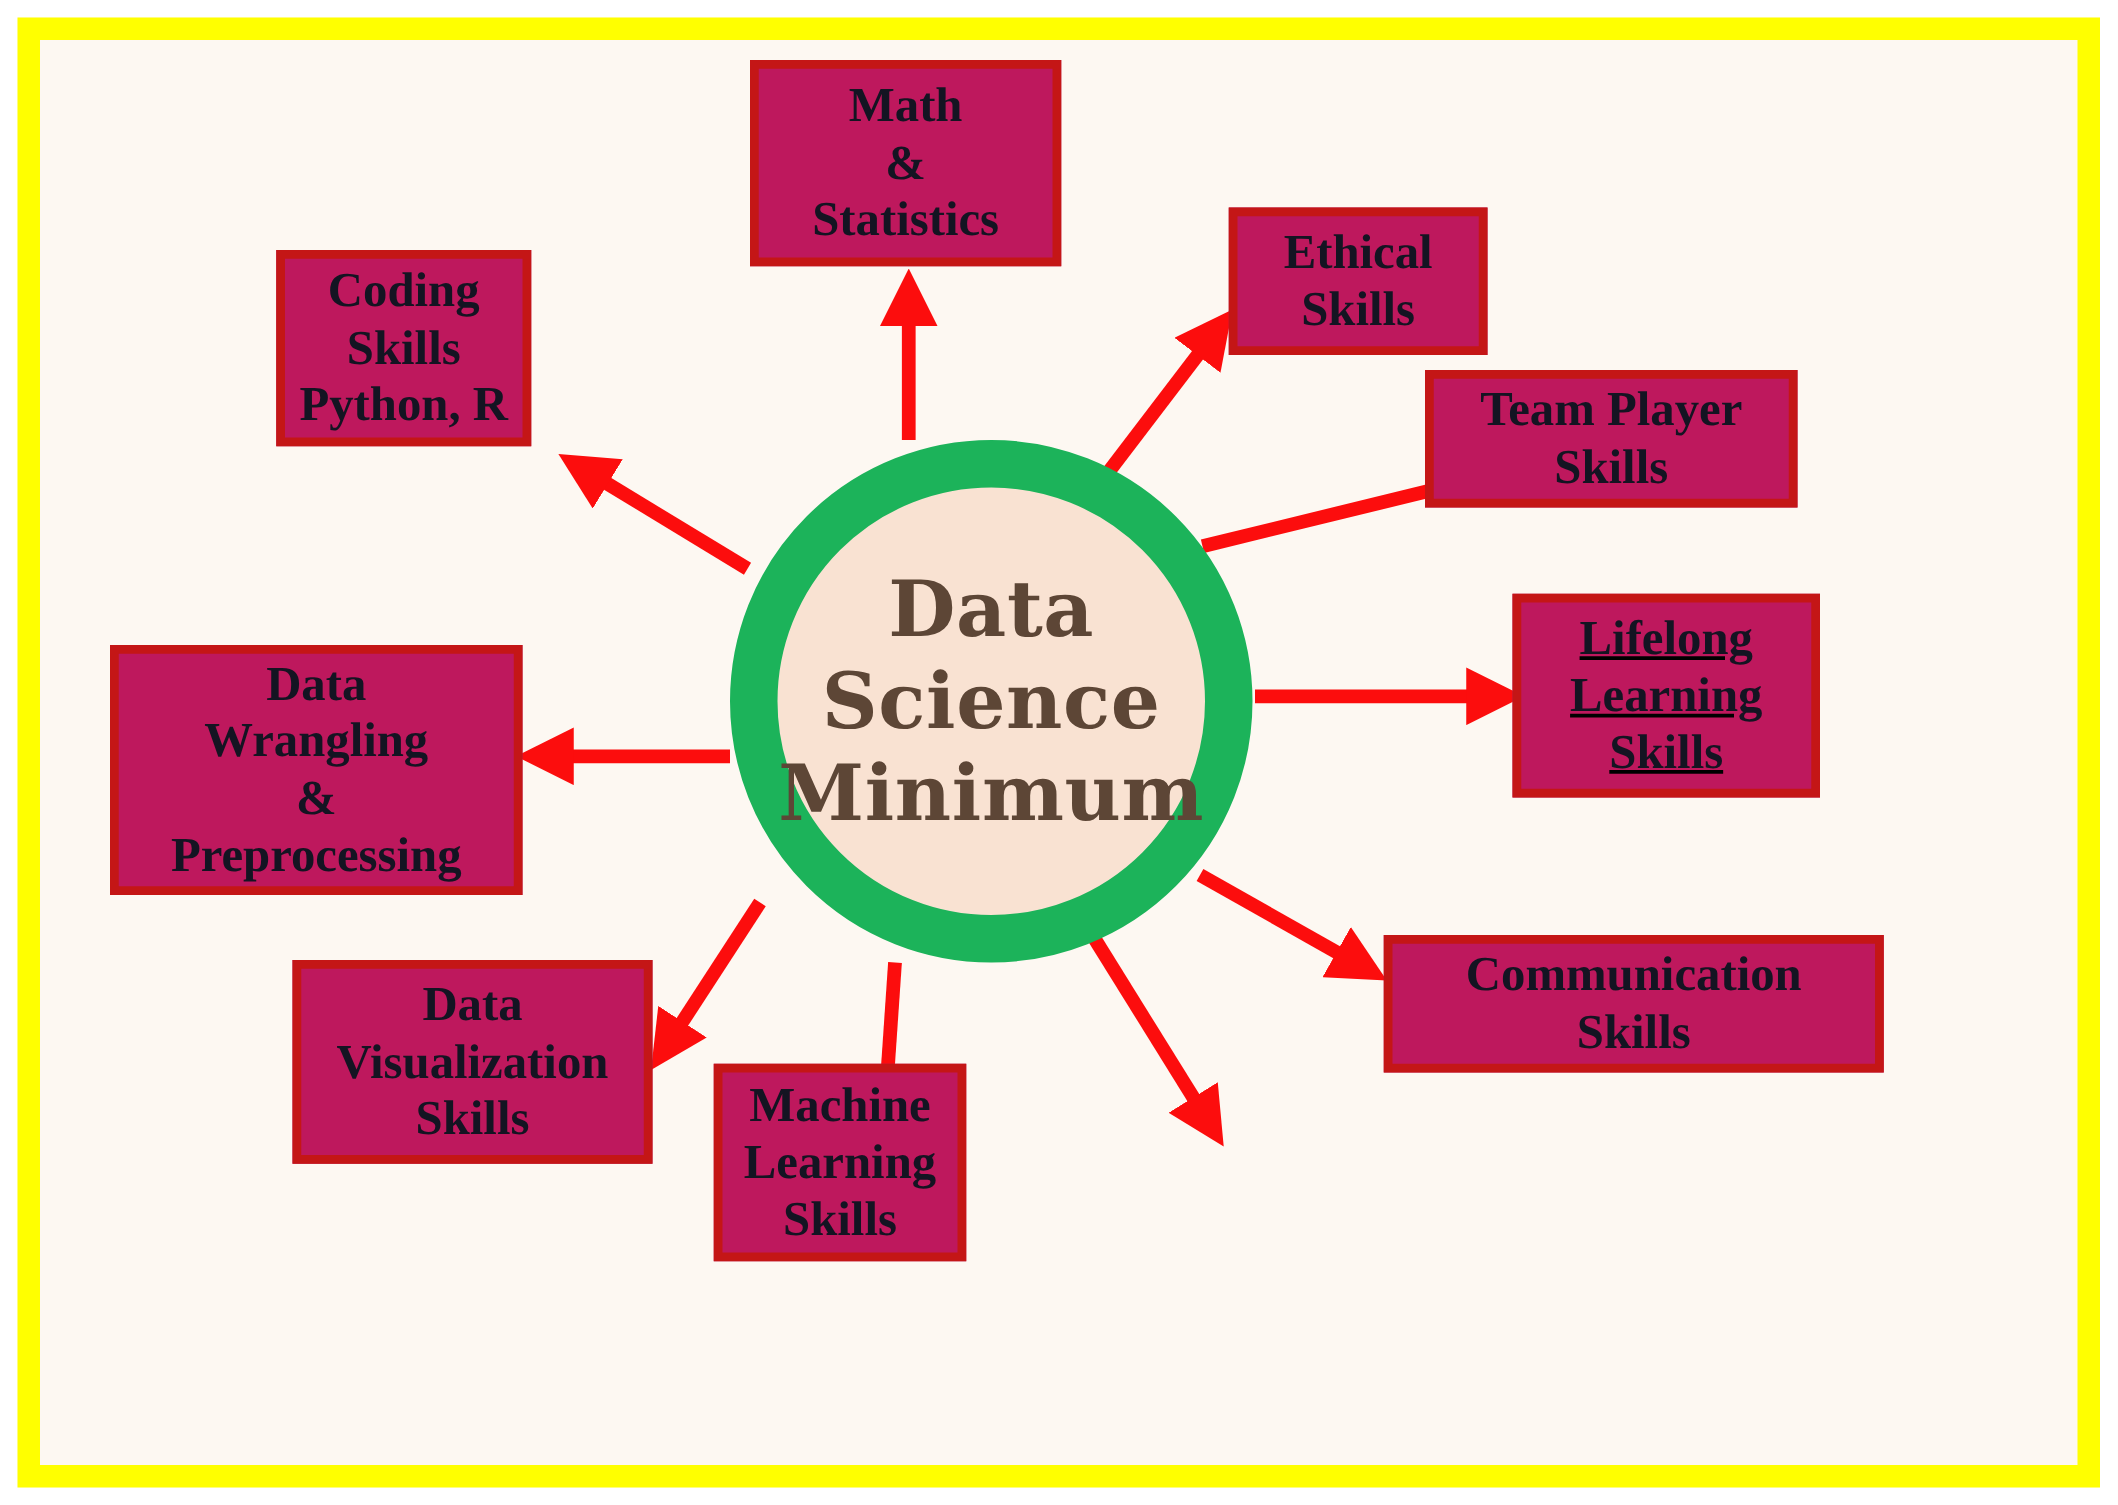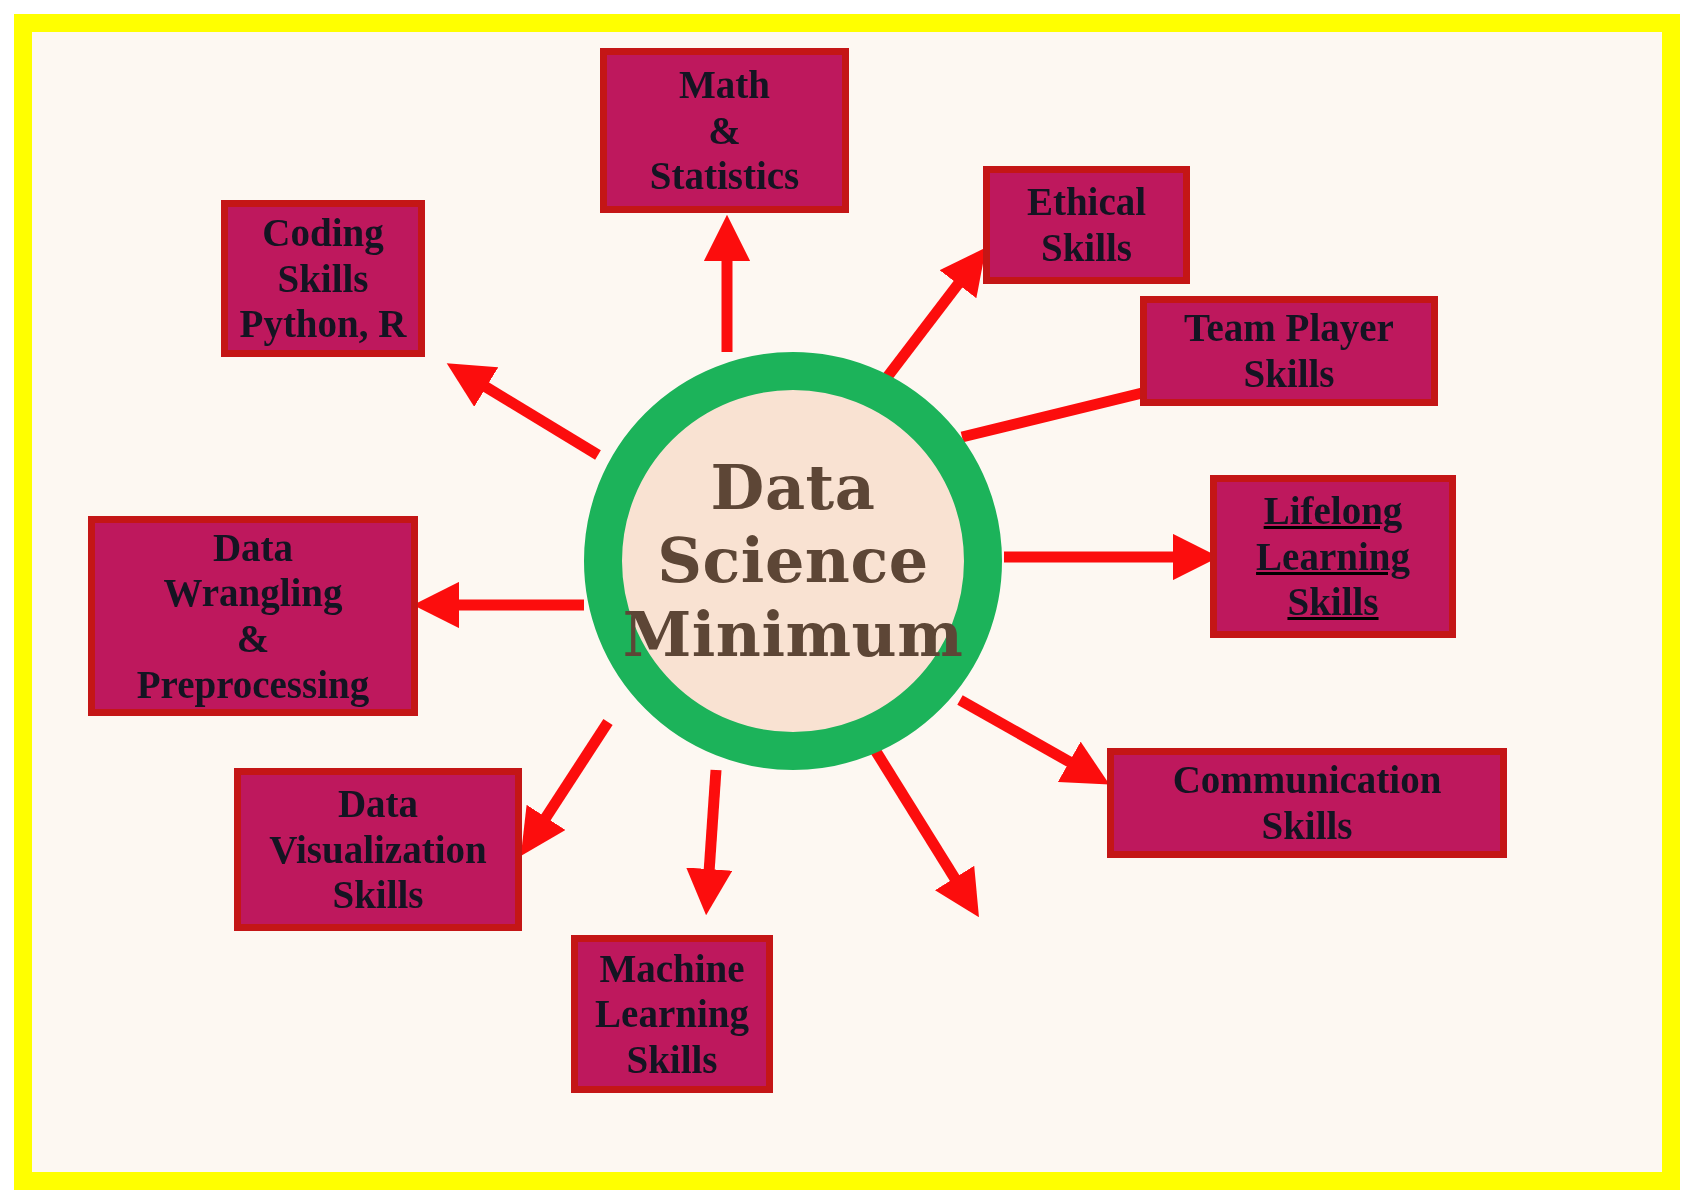--- a/index.html
+++ b/index.html
@@ -130,21 +130,21 @@
 &amp;
 Preprocessing</span>
   </div>
 
   <div class="skill-box" style="left:234px;  top:768px; width:288px; height:163px;">
     <span class="skill-label">Data
 Visualization
 Skills</span>
   </div>
 
-  <div class="skill-box" style="left:571px;  top:935px; width:202px; height:158px;justify-content:center;">
+  <div class="skill-box" style="left:571px;  top:851px; width:202px; height:158px;justify-content:center;">
     <span class="skill-label">Machine
 Learning
 Skills</span>
   </div>
 
 
   <div class="skill-box" style="left:1107px; top:748px; width:400px; height:110px;">
     <span class="skill-label">Communication
 Skills</span>
   </div>

